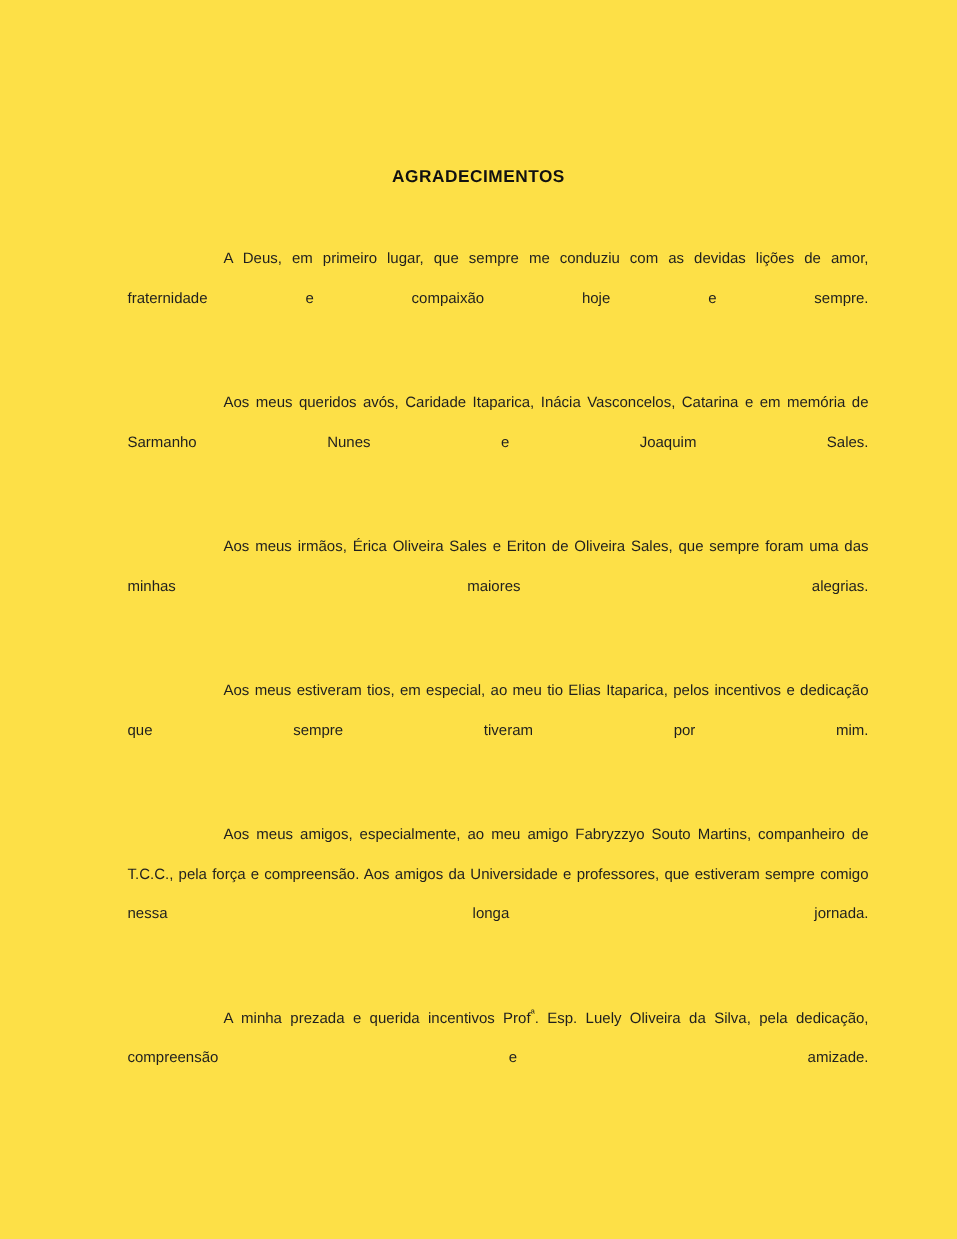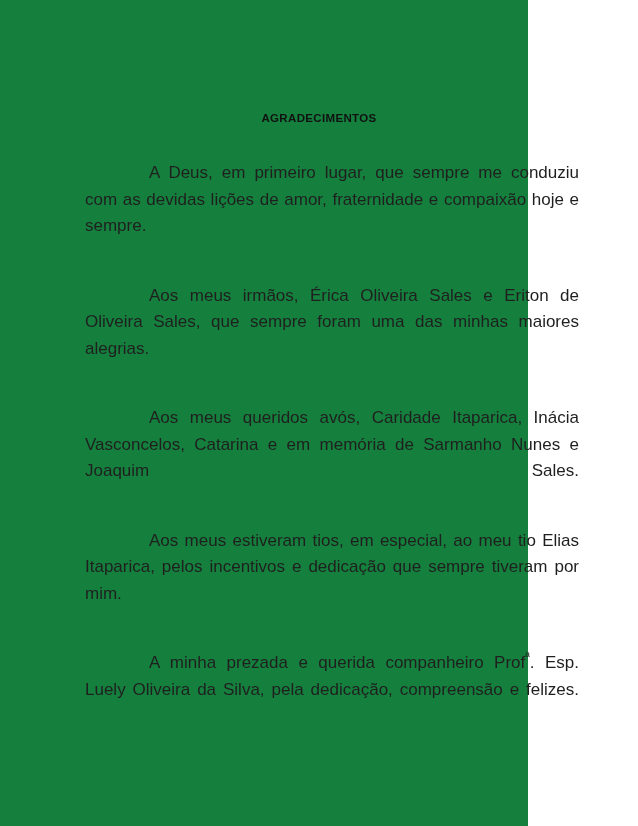--- a/index.html
+++ b/index.html
@@ -10,23 +10,23 @@
   body {
     width: 638px;
     height: 826px;
     overflow: hidden;
     font-family: "Liberation Sans", sans-serif;
     color: #1a1a1a;
     -webkit-font-smoothing: antialiased;
   }
   .page {
     position: relative;
-    width: 528px;
+    width: 638px;
     height: 826px;
-    background: #15803d;
+    background: #fde047;
     box-sizing: border-box;
   }
   .doc-title {
     position: absolute;
     top: 112px;
     left: 0;
     width: 638px;
     text-align: center;
     font-size: 11.5px;
     font-weight: bold;
@@ -34,21 +34,21 @@
     color: #111111;
   }
   .body-text {
     position: absolute;
     top: 160px;
     left: 85px;
     width: 494px;
   }
   .para {
     margin: 0 0 16.5px 0;
-    font-size: 17px;
+    font-size: 10px;
     line-height: 26.5px;
     text-align: justify;
     text-indent: 64px;
     color: #1f1f1f;
     word-spacing: 0.1px;
   }
   .para:last-child {
     margin-bottom: 0;
   }
   
@@ -68,24 +68,25 @@
 
 <div class="page">
 
   <div class="doc-title">AGRADECIMENTOS</div>
 
   <div class="body-text">
 
     <p class="para">A Deus, em primeiro lugar, que sempre me conduziu com as devidas lições de amor, fraternidade e compaixão hoje e sempre.</p>
 
 
+    <p class="para">Aos meus queridos avós, Caridade Itaparica, Inácia Vasconcelos, Catarina e em memória de Sarmanho Nunes e Joaquim Sales.</p>
+
     <p class="para">Aos meus irmãos, Érica Oliveira Sales e Eriton de Oliveira Sales, que sempre foram uma das minhas maiores alegrias.</p>
-
-    <p class="para">Aos meus queridos avós, Caridade Itaparica, Inácia Vasconcelos, Catarina e em memória de Sarmanho Nunes e Joaquim Sales.</p>
 
     <p class="para">Aos meus estiveram tios, em especial, ao meu tio Elias Itaparica, pelos incentivos e dedicação que sempre tiveram por mim.</p>
 
+    <p class="para">Aos meus amigos, especialmente, ao meu amigo Fabryzzyo Souto Martins, companheiro de T.C.C., pela força e compreensão. Aos amigos da Universidade e professores, que estiveram sempre comigo nessa longa jornada.</p>
 
-    <p class="para"><span>A minha prezada e querida companheiro Prof</span><sup class="ord">ª</sup><span>. Esp. Luely Oliveira da Silva, pela dedicação, compreensão e felizes.</span></p>
+    <p class="para"><span>A minha prezada e querida incentivos Prof</span><sup class="ord">ª</sup><span>. Esp. Luely Oliveira da Silva, pela dedicação, compreensão e amizade.</span></p>
 
   </div>
 
 </div>
 
 </body></html>

